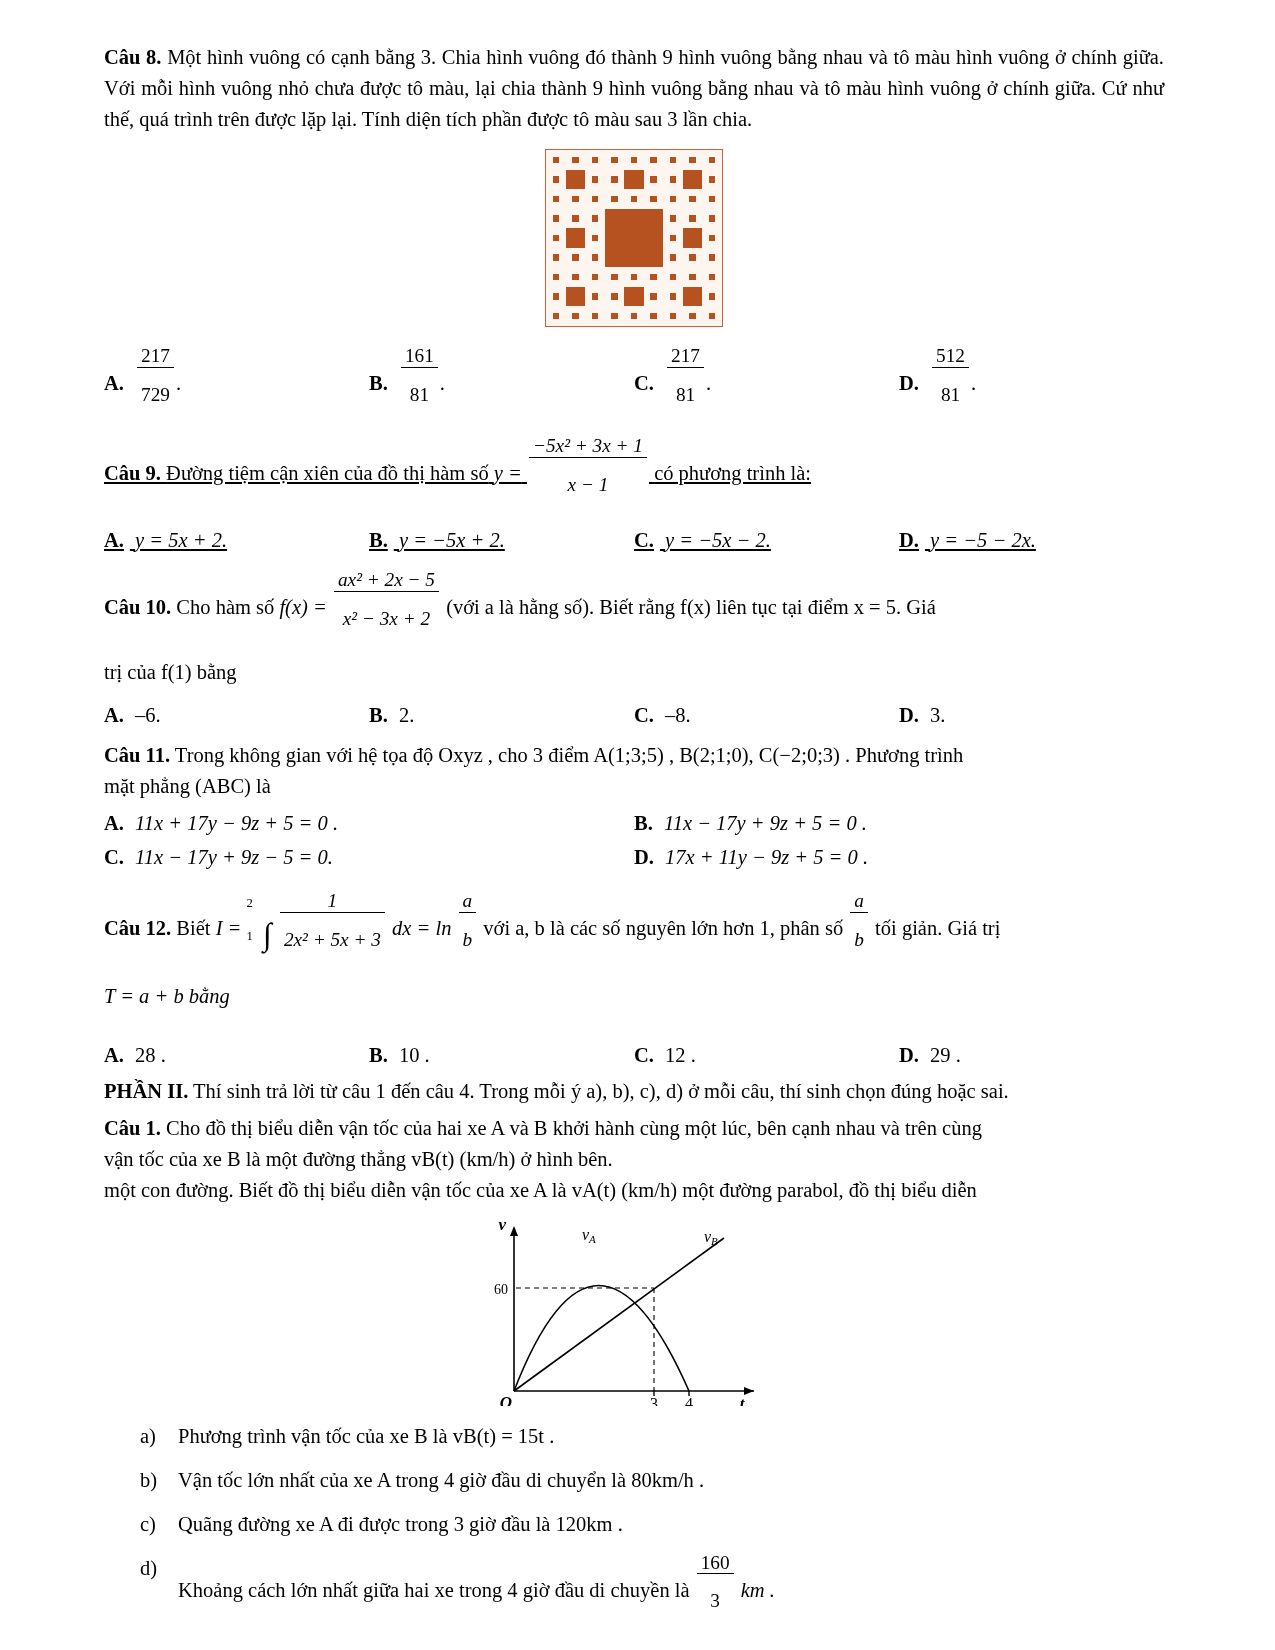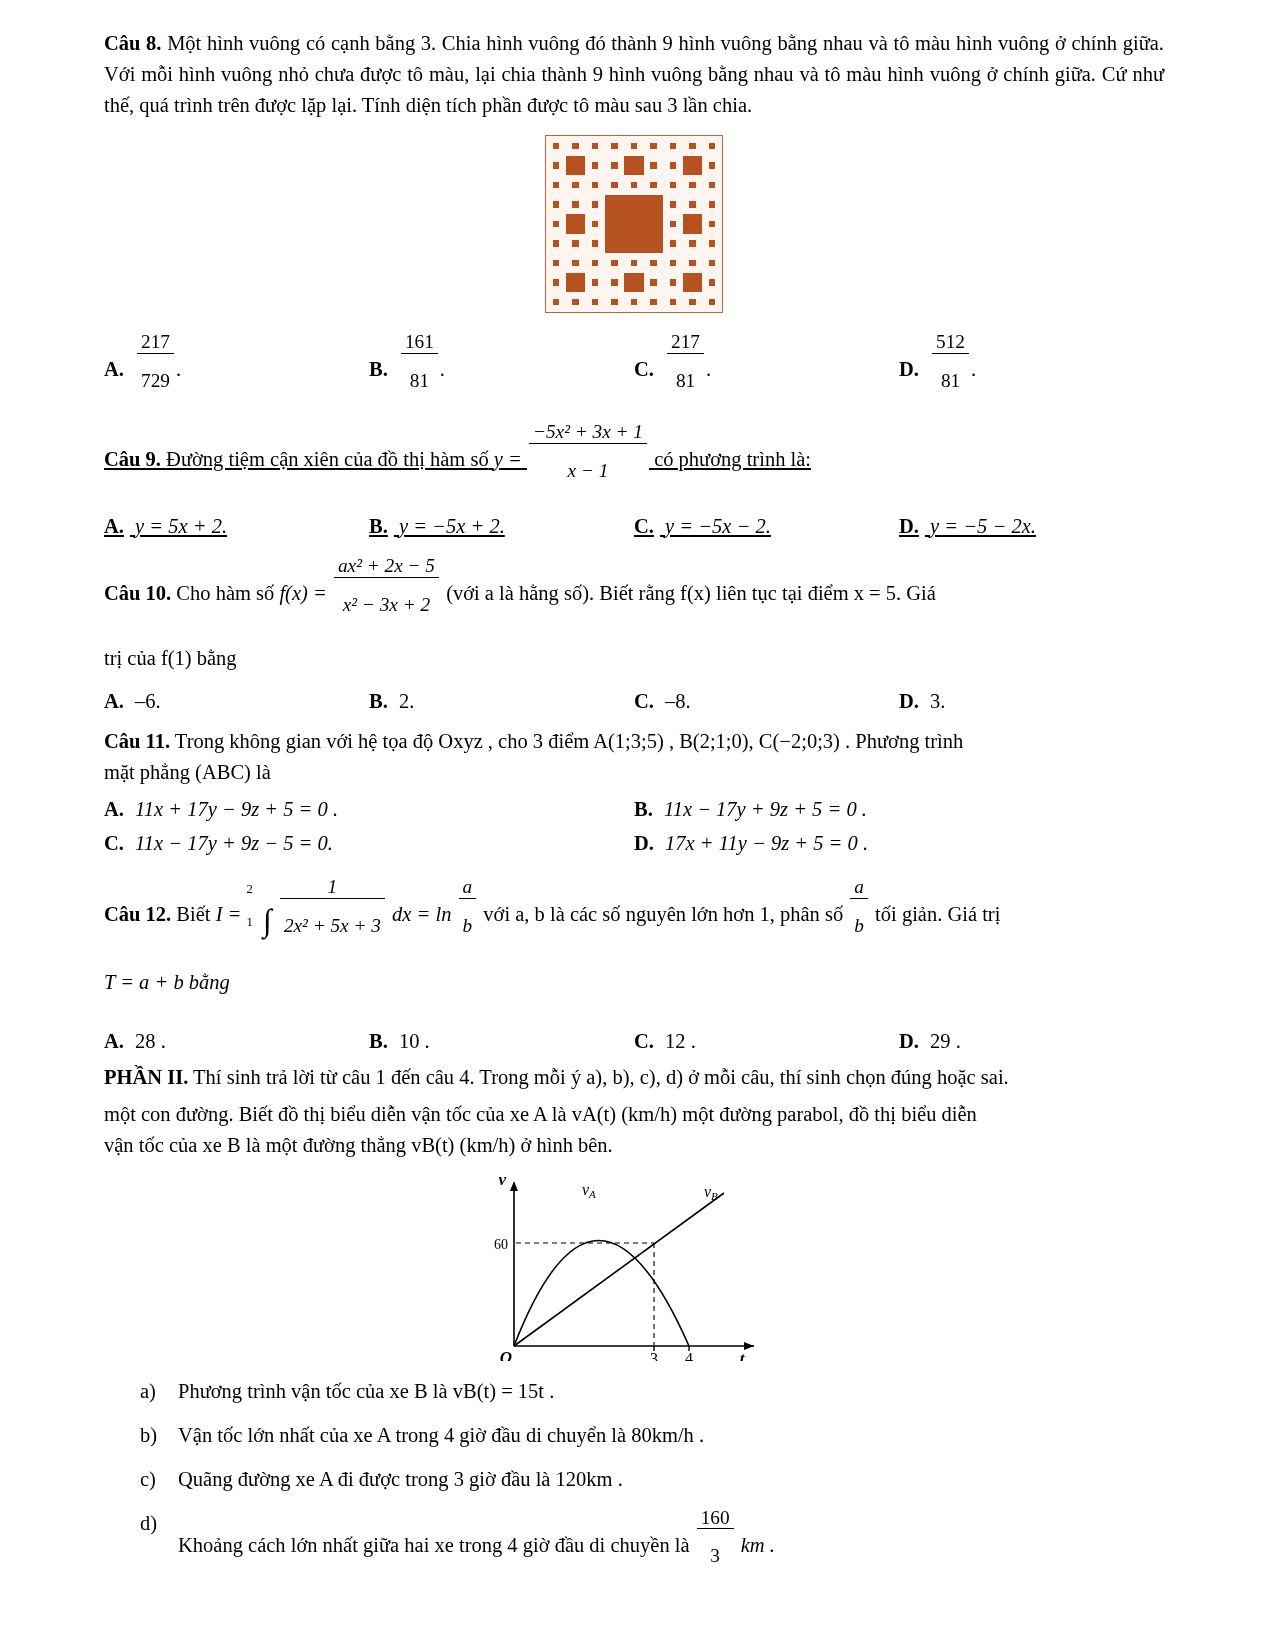--- a/index.html
+++ b/index.html
@@ -10,21 +10,21 @@
   body {
     width: 1275px;
     height: 1650px;
     font-family: "Liberation Serif", serif;
     color: #000000;
     position: relative;
   }
   .page {
     position: absolute;
     left: 104px;
-    top: 28px;
+    top: 42px;
     width: 1060px;
   }
   .q-block { margin-bottom: 2px; }
   .para {
     font-size: 20.5px;
     line-height: 31px;
     text-align: justify;
   }
   .lbl { font-weight: bold; }
   .mi { font-style: italic; }
@@ -1027,22 +1027,26 @@
   </div>
 
   <div class="q-block" style="margin-top:4px;">
     <div class="para">
       <span class="lbl">PHẦN II.</span>
       <span>Thí sinh trả lời từ câu 1 đến câu 4. Trong mỗi ý a), b), c), d) ở mỗi câu, thí sinh chọn đúng hoặc sai.</span>
     </div>
   </div>
 
   <div class="q-block" style="margin-top:6px;">
+    <div class="para">
+      <span class="lbl">Câu 1.</span>
+      <span>Cho đồ thị biểu diễn vận tốc của hai xe A và B khởi hành cùng một lúc, bên cạnh nhau và trên cùng</span>
+    </div>
+    <div class="para">vận tốc của xe B là một đường thẳng vB(t)  (km/h) ở hình bên.</div>
     <div class="para">một con đường. Biết đồ thị biểu diễn vận tốc của xe A là vA(t)  (km/h) một đường parabol, đồ thị biểu diễn</div>
-    <div class="para">vận tốc của xe B là một đường thẳng vB(t)  (km/h) ở hình bên.</div>
 
     <div class="graph-wrap">
       <svg width="360" height="190" viewBox="0 0 360 190">
 
         <line x1="60" y1="175" x2="300" y2="175" stroke="#000" stroke-width="1.6"></line>
         <polygon points="300,175 290,171 290,179" fill="#000"></polygon>
         <line x1="60" y1="175" x2="60" y2="12" stroke="#000" stroke-width="1.6"></line>
         <polygon points="60,10 56,20 64,20" fill="#000"></polygon>
 
         <path d="M60,175 Q142,-36 235,175" fill="none" stroke="#000" stroke-width="1.6"></path>

